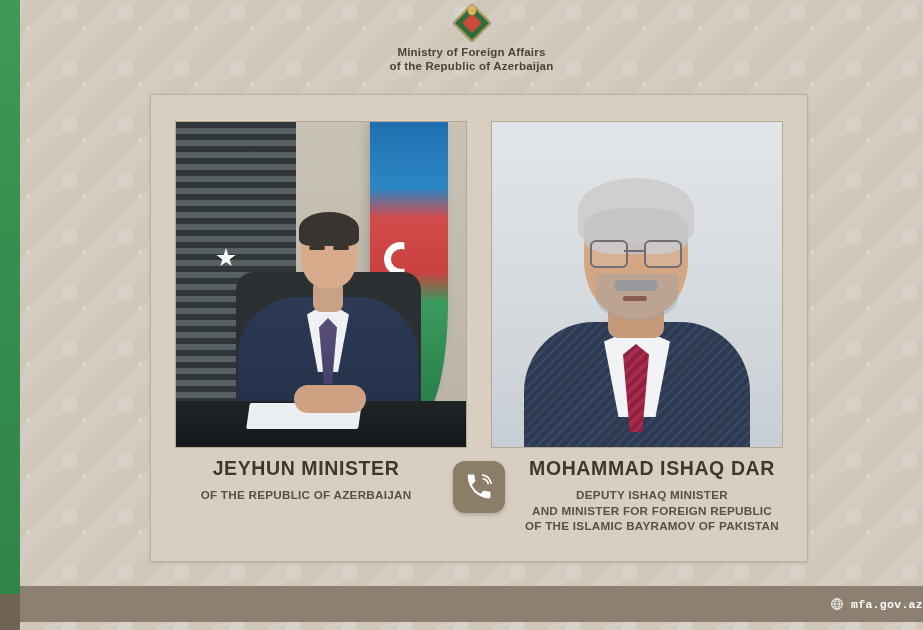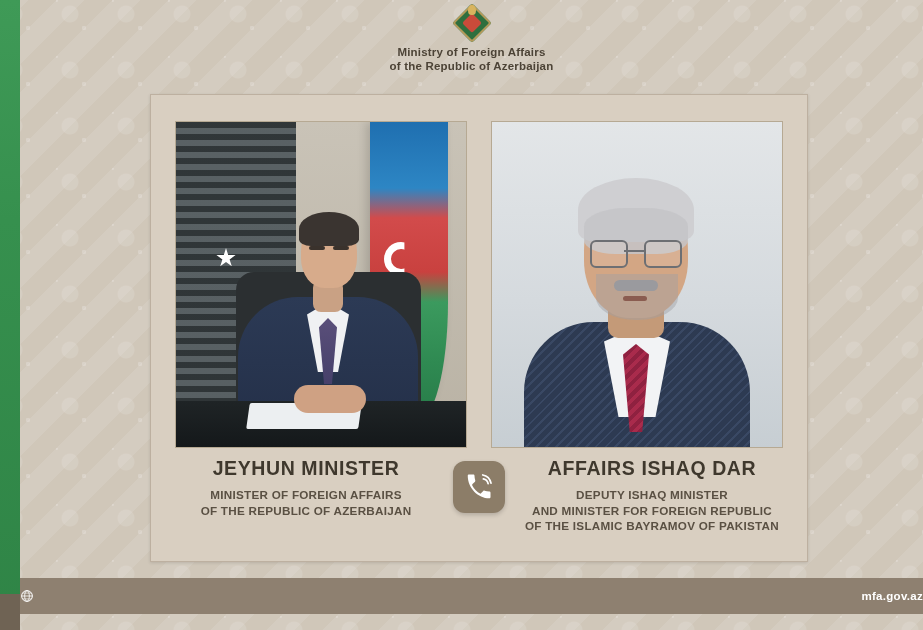--- a/index.html
+++ b/index.html
@@ -454,27 +454,28 @@
     justify-content: center;
     box-shadow: 0 2px 4px rgba(0,0,0,0.18);
   }
   .phone-badge svg { display: block; }
 
   
   .footer {
     position: absolute;
     left: 20px;
     right: 0;
-    bottom: 16px;
+    bottom: 8px;
     height: 36px;
     background: #8e8070;
     display: flex;
     align-items: center;
-    justify-content: space-between;
+    justify-content: flex-end;
     gap: 7px;
+    font-family: Liberation Mono, monospace;
   }
   .footer-url {
     color: #ffffff;
     font-size: 11.5px;
     font-weight: bold;
     letter-spacing: 0.3px;
   }
   .globe-icon svg { display: block; }
 
   .bottom-strip {
@@ -539,25 +540,24 @@
         <div class="glass-r"></div>
         <div class="glass-bridge"></div>
         <div class="mustache"></div>
         <div class="mouth-r"></div>
       </div>
     </div>
 
     <div class="captions">
       <div class="cap">
         <div class="cap-name">JEYHUN MINISTER</div>
-        <div class="cap-title">MINISTER OF FOREIGN AFFAIRS</div>
         <div class="cap-title">OF THE REPUBLIC OF AZERBAIJAN</div>
       </div>
       <div class="cap">
-        <div class="cap-name">AFFAIRS ISHAQ DAR</div>
+        <div class="cap-name">MOHAMMAD ISHAQ DAR</div>
         <div class="cap-title">DEPUTY ISHAQ MINISTER</div>
         <div class="cap-title">AND MINISTER FOR FOREIGN REPUBLIC</div>
         <div class="cap-title">OF THE ISLAMIC BAYRAMOV OF PAKISTAN</div>
       </div>
     </div>
 
     <div class="phone-badge">
       <svg width="30" height="30" viewBox="0 0 24 24" aria-hidden="true">
         <path d="M6.6 10.8c1.4 2.8 3.8 5.1 6.6 6.6l2.2-2.2c.3-.3.7-.4 1.1-.2 1.2.4 2.4.6 3.7.6.6 0 1 .4 1 1V20c0 .6-.4 1-1 1C11.3 21 3 12.7 3 2.9c0-.6.4-1 1-1h3.4c.6 0 1 .4 1 1 0 1.3.2 2.5.6 3.7.1.4 0 .8-.2 1.1l-2.2 2.1z" fill="#ffffff"></path>
         <path d="M15.5 5.5c1.9.4 3.4 1.9 3.8 3.8" stroke="#ffffff" stroke-width="1.4" fill="none" stroke-linecap="round"></path>

